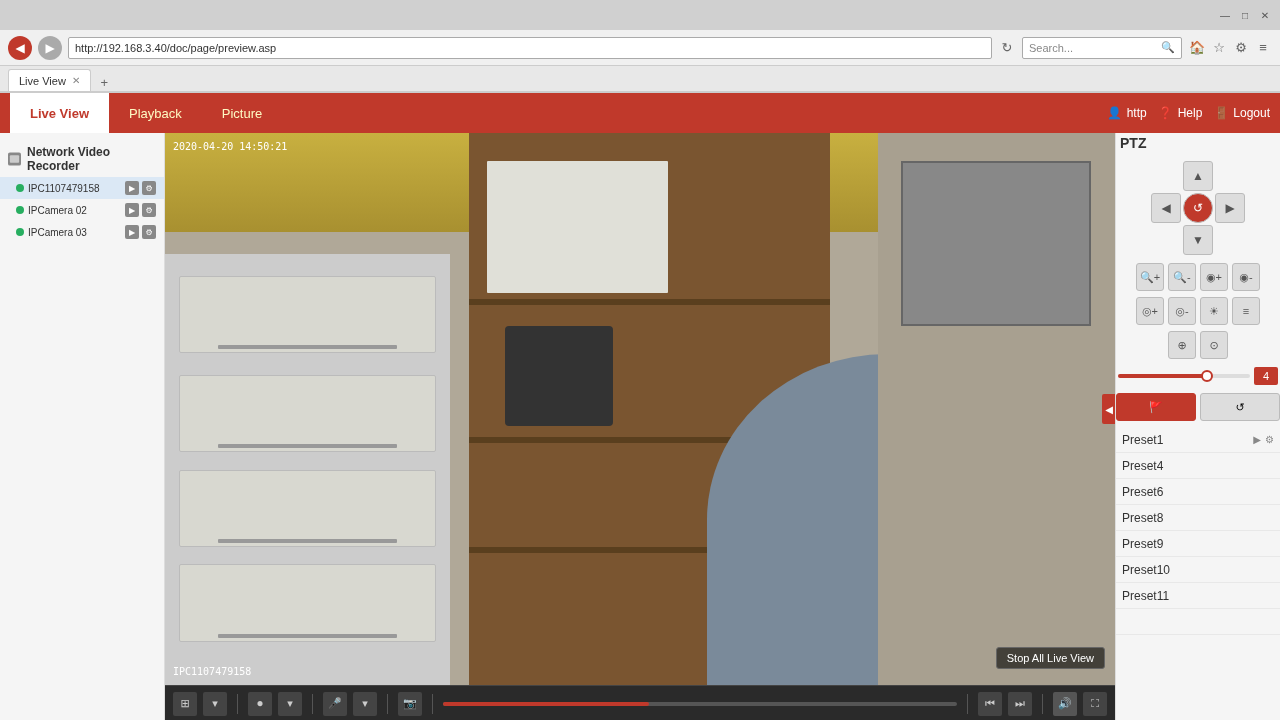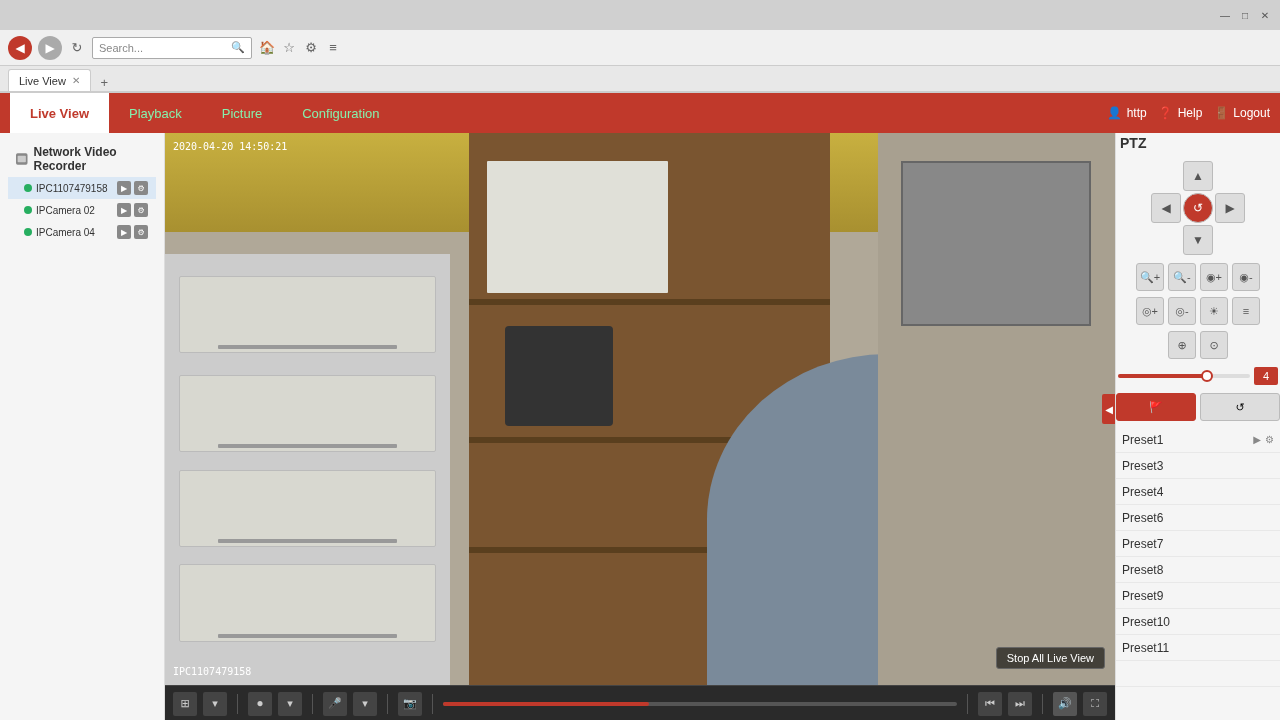--- a/index.html
+++ b/index.html
@@ -15,29 +15,29 @@
     .address-bar { flex: 1; height: 22px; border: 1px solid #aaa; border-radius: 2px; background: white; padding: 0 6px; font-size: 11px; color: #333; display: flex; align-items: center; }
     .search-bar { width: 160px; height: 22px; border: 1px solid #aaa; border-radius: 2px; background: white; padding: 0 6px; font-size: 11px; color: #888; display: flex; align-items: center; justify-content: space-between; }
     .nav-icons { display: flex; gap: 4px; align-items: center; }
     .nav-icon { width: 18px; height: 18px; color: #666; font-size: 13px; display: flex; align-items: center; justify-content: center; cursor: pointer; }
     .tab-bar { height: 26px; background: #e8e8e8; display: flex; align-items: flex-end; padding: 0 8px; border-bottom: 1px solid #ccc; }
     .tab { height: 22px; background: white; border: 1px solid #ccc; border-bottom: none; border-radius: 3px 3px 0 0; padding: 0 10px; display: flex; align-items: center; gap: 6px; font-size: 11px; color: #333; cursor: pointer; }
     .tab .close { font-size: 10px; color: #888; cursor: pointer; }
 
     
     .app-nav { height: 40px; background: #c0392b; display: flex; align-items: center; padding: 0 10px; }
-    .app-nav-item { color: #86efac; padding: 0 20px; height: 40px; display: flex; align-items: center; font-size: 13px; cursor: pointer; }
+    .app-nav-item { color: #fef9c3; padding: 0 20px; height: 40px; display: flex; align-items: center; font-size: 13px; cursor: pointer; }
     .app-nav-item.active { background: white; color: #c0392b; font-weight: bold; }
     .app-nav-right { margin-left: auto; display: flex; align-items: center; gap: 12px; color: white; font-size: 12px; }
     .app-nav-right span { display: flex; align-items: center; gap: 4px; cursor: pointer; }
 
     .main-content { display: flex; height: calc(720px - 132px); }
 
     
-    .sidebar { width: 165px; background: #f5f5f5; border-right: 1px solid #ddd; overflow-y: auto; padding: 8px 8px; flex-shrink: 0; }
+    .sidebar { width: 165px; background: #f5f5f5; border-right: 1px solid #ddd; overflow-y: auto; padding: 8px 0; flex-shrink: 0; }
     .sidebar-title { display: flex; align-items: center; gap: 6px; padding: 4px 8px; font-size: 12px; font-weight: bold; color: #333; }
     .sidebar-title svg { width: 14px; height: 14px; }
     .camera-item { display: flex; align-items: center; gap: 4px; padding: 4px 8px 4px 16px; cursor: pointer; font-size: 11px; color: #333; }
     .camera-item.selected { background: #dbe8f5; }
     .camera-dot { width: 8px; height: 8px; border-radius: 50%; flex-shrink: 0; }
     .camera-dot.green { background: #27ae60; }
     .camera-icons { display: flex; gap: 3px; margin-left: auto; }
     .camera-icon { width: 14px; height: 14px; background: #888; border-radius: 2px; display: flex; align-items: center; justify-content: center; color: white; font-size: 8px; cursor: pointer; }
 
     
@@ -87,20 +87,23 @@
 
 <div class="browser-chrome">
   <div class="title-bar">
     <div class="title-bar-btn">—</div>
     <div class="title-bar-btn">□</div>
     <div class="title-bar-btn">✕</div>
   </div>
   <div class="nav-bar">
     <div class="nav-btn">◀</div>
     <div class="nav-btn grey" style="background:#aaa;">▶</div>
+    <div class="address-bar">
+      <span>http://192.168.3.40/doc/page/preview.asp</span>
+    </div>
     <div class="nav-icon">↻</div>
     <div class="search-bar">
       <span>Search...</span>
       <span>🔍</span>
     </div>
     <div class="nav-icons">
       <div class="nav-icon">🏠</div>
       <div class="nav-icon">☆</div>
       <div class="nav-icon">⚙</div>
       <div class="nav-icon">≡</div>
@@ -117,23 +120,20 @@
 
 <div class="app-nav">
   <div class="app-nav-item active">
     <span>Live View</span>
   </div>
   <div class="app-nav-item">
     <span>Playback</span>
   </div>
   <div class="app-nav-item">
     <span>Picture</span>
-  </div>
-  <div class="app-nav-item">
-    <span>Configuration</span>
   </div>
   <div class="app-nav-right">
     <span>
       <span>👤</span>
       <span>http</span>
     </span>
     <span>
       <span>❓</span>
       <span>Help</span>
     </span>
@@ -165,21 +165,21 @@
     <div class="camera-item">
       <div class="camera-dot green"></div>
       <span style="font-size:10px;">IPCamera 02</span>
       <div class="camera-icons">
         <div class="camera-icon">▶</div>
         <div class="camera-icon">⚙</div>
       </div>
     </div>
     <div class="camera-item">
       <div class="camera-dot green"></div>
-      <span style="font-size:10px;">IPCamera 04</span>
+      <span style="font-size:10px;">IPCamera 03</span>
       <div class="camera-icons">
         <div class="camera-icon">▶</div>
         <div class="camera-icon">⚙</div>
       </div>
     </div>
   </div>
 
   <div class="video-area">
     <div class="video-feed">
 
@@ -300,32 +300,26 @@
 
     <div class="preset-list">
       <div class="preset-item">
         <span>Preset1</span>
         <div class="preset-item-actions">
           <span class="preset-icon">▶</span>
           <span class="preset-icon">⚙</span>
         </div>
       </div>
       <div class="preset-item">
-        <span>Preset3</span>
-      </div>
-      <div class="preset-item">
         <span>Preset4</span>
       </div>
       <div class="preset-item">
         <span>Preset6</span>
       </div>
       <div class="preset-item">
-        <span>Preset7</span>
-      </div>
-      <div class="preset-item">
         <span>Preset8</span>
       </div>
       <div class="preset-item">
         <span>Preset9</span>
       </div>
       <div class="preset-item">
         <span>Preset10</span>
       </div>
       <div class="preset-item">
         <span>Preset11</span>

